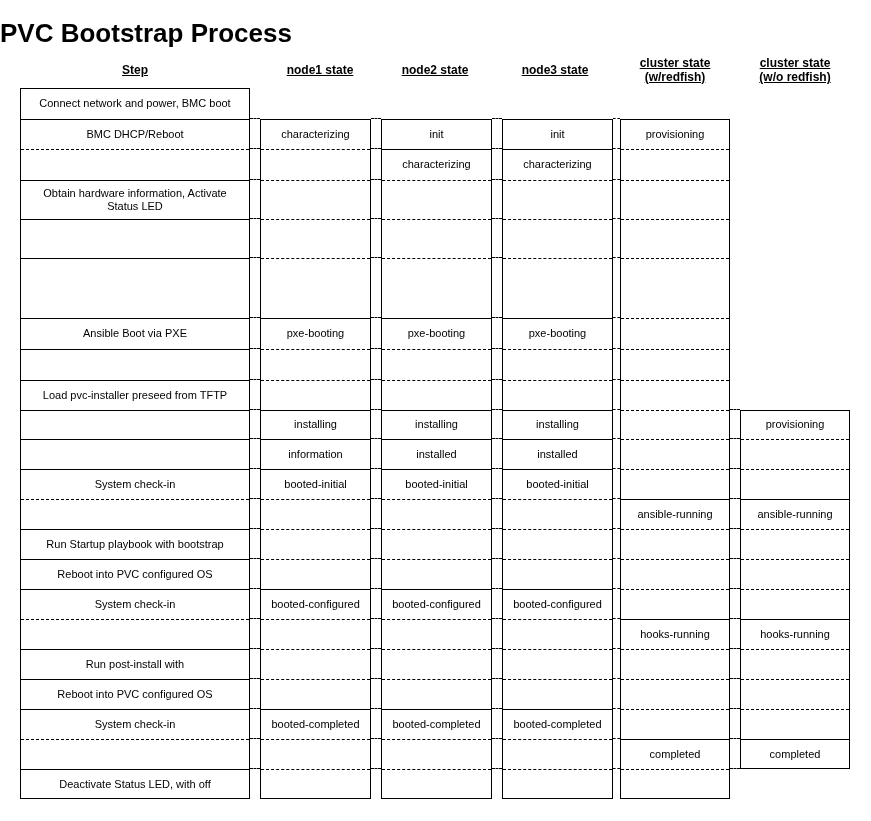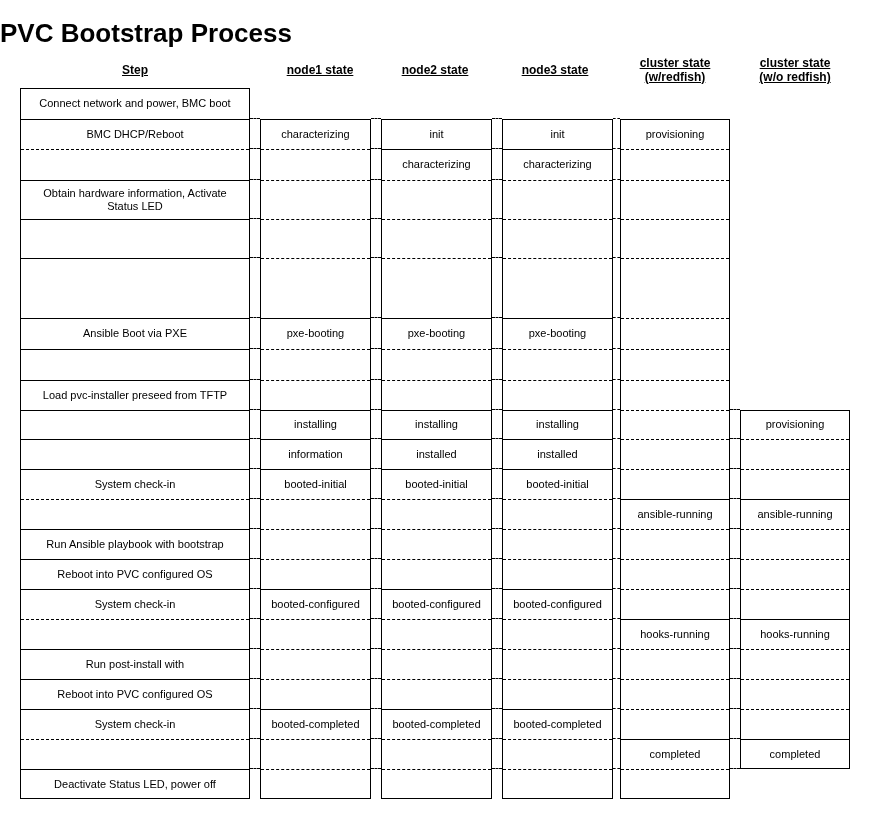--- a/index.html
+++ b/index.html
@@ -55,35 +55,35 @@
       <div class="cell-label" style="top: 229px; height: 31px;">Ansible Boot via PXE</div>
       <div class="sep solid" style="top: 260px;"></div>
       <div class="sep solid" style="top: 291px;"></div>
       <div class="cell-label" style="top: 291px; height: 30px;">Load pvc-installer preseed from TFTP</div>
       <div class="sep solid" style="top: 321px;"></div>
       <div class="sep solid" style="top: 350px;"></div>
       <div class="sep solid" style="top: 380px;"></div>
       <div class="cell-label" style="top: 380px; height: 30px;">System check-in</div>
       <div class="sep dashed" style="top: 410px;"></div>
       <div class="sep solid" style="top: 440px;"></div>
-      <div class="cell-label" style="top: 440px; height: 30px;">Run Ansible playbook with bootstrap</div>
+      <div class="cell-label" style="top: 440px; height: 30px;">Run Startup playbook with bootstrap</div>
       <div class="sep solid" style="top: 470px;"></div>
       <div class="cell-label" style="top: 470px; height: 30px;">Reboot into PVC configured OS</div>
       <div class="sep solid" style="top: 500px;"></div>
       <div class="cell-label" style="top: 500px; height: 30px;">System check-in</div>
       <div class="sep dashed" style="top: 530px;"></div>
       <div class="sep solid" style="top: 560px;"></div>
       <div class="cell-label" style="top: 560px; height: 30px;">Run post-install with</div>
       <div class="sep solid" style="top: 590px;"></div>
       <div class="cell-label" style="top: 590px; height: 30px;">Reboot into PVC configured OS</div>
       <div class="sep solid" style="top: 620px;"></div>
       <div class="cell-label" style="top: 620px; height: 30px;">System check-in</div>
       <div class="sep dashed" style="top: 650px;"></div>
       <div class="sep solid" style="top: 680px;"></div>
-      <div class="cell-label" style="top: 680px; height: 30px;">Deactivate Status LED, power off</div>
+      <div class="cell-label" style="top: 680px; height: 30px;">Deactivate Status LED, with off</div>
     </div>
     <div class="colbox" style="left: 260px; top: 119px; width: 111px; height: 680px;">
       <div class="cell-label" style="top: -1px; height: 30px;">characterizing</div>
       <div class="sep dashed" style="top: 29px;"></div>
       <div class="sep dashed" style="top: 60px;"></div>
       <div class="sep dashed" style="top: 99px;"></div>
       <div class="sep dashed" style="top: 138px;"></div>
       <div class="sep solid" style="top: 198px;"></div>
       <div class="cell-label" style="top: 198px; height: 31px;">pxe-booting</div>
       <div class="sep dashed" style="top: 229px;"></div>

